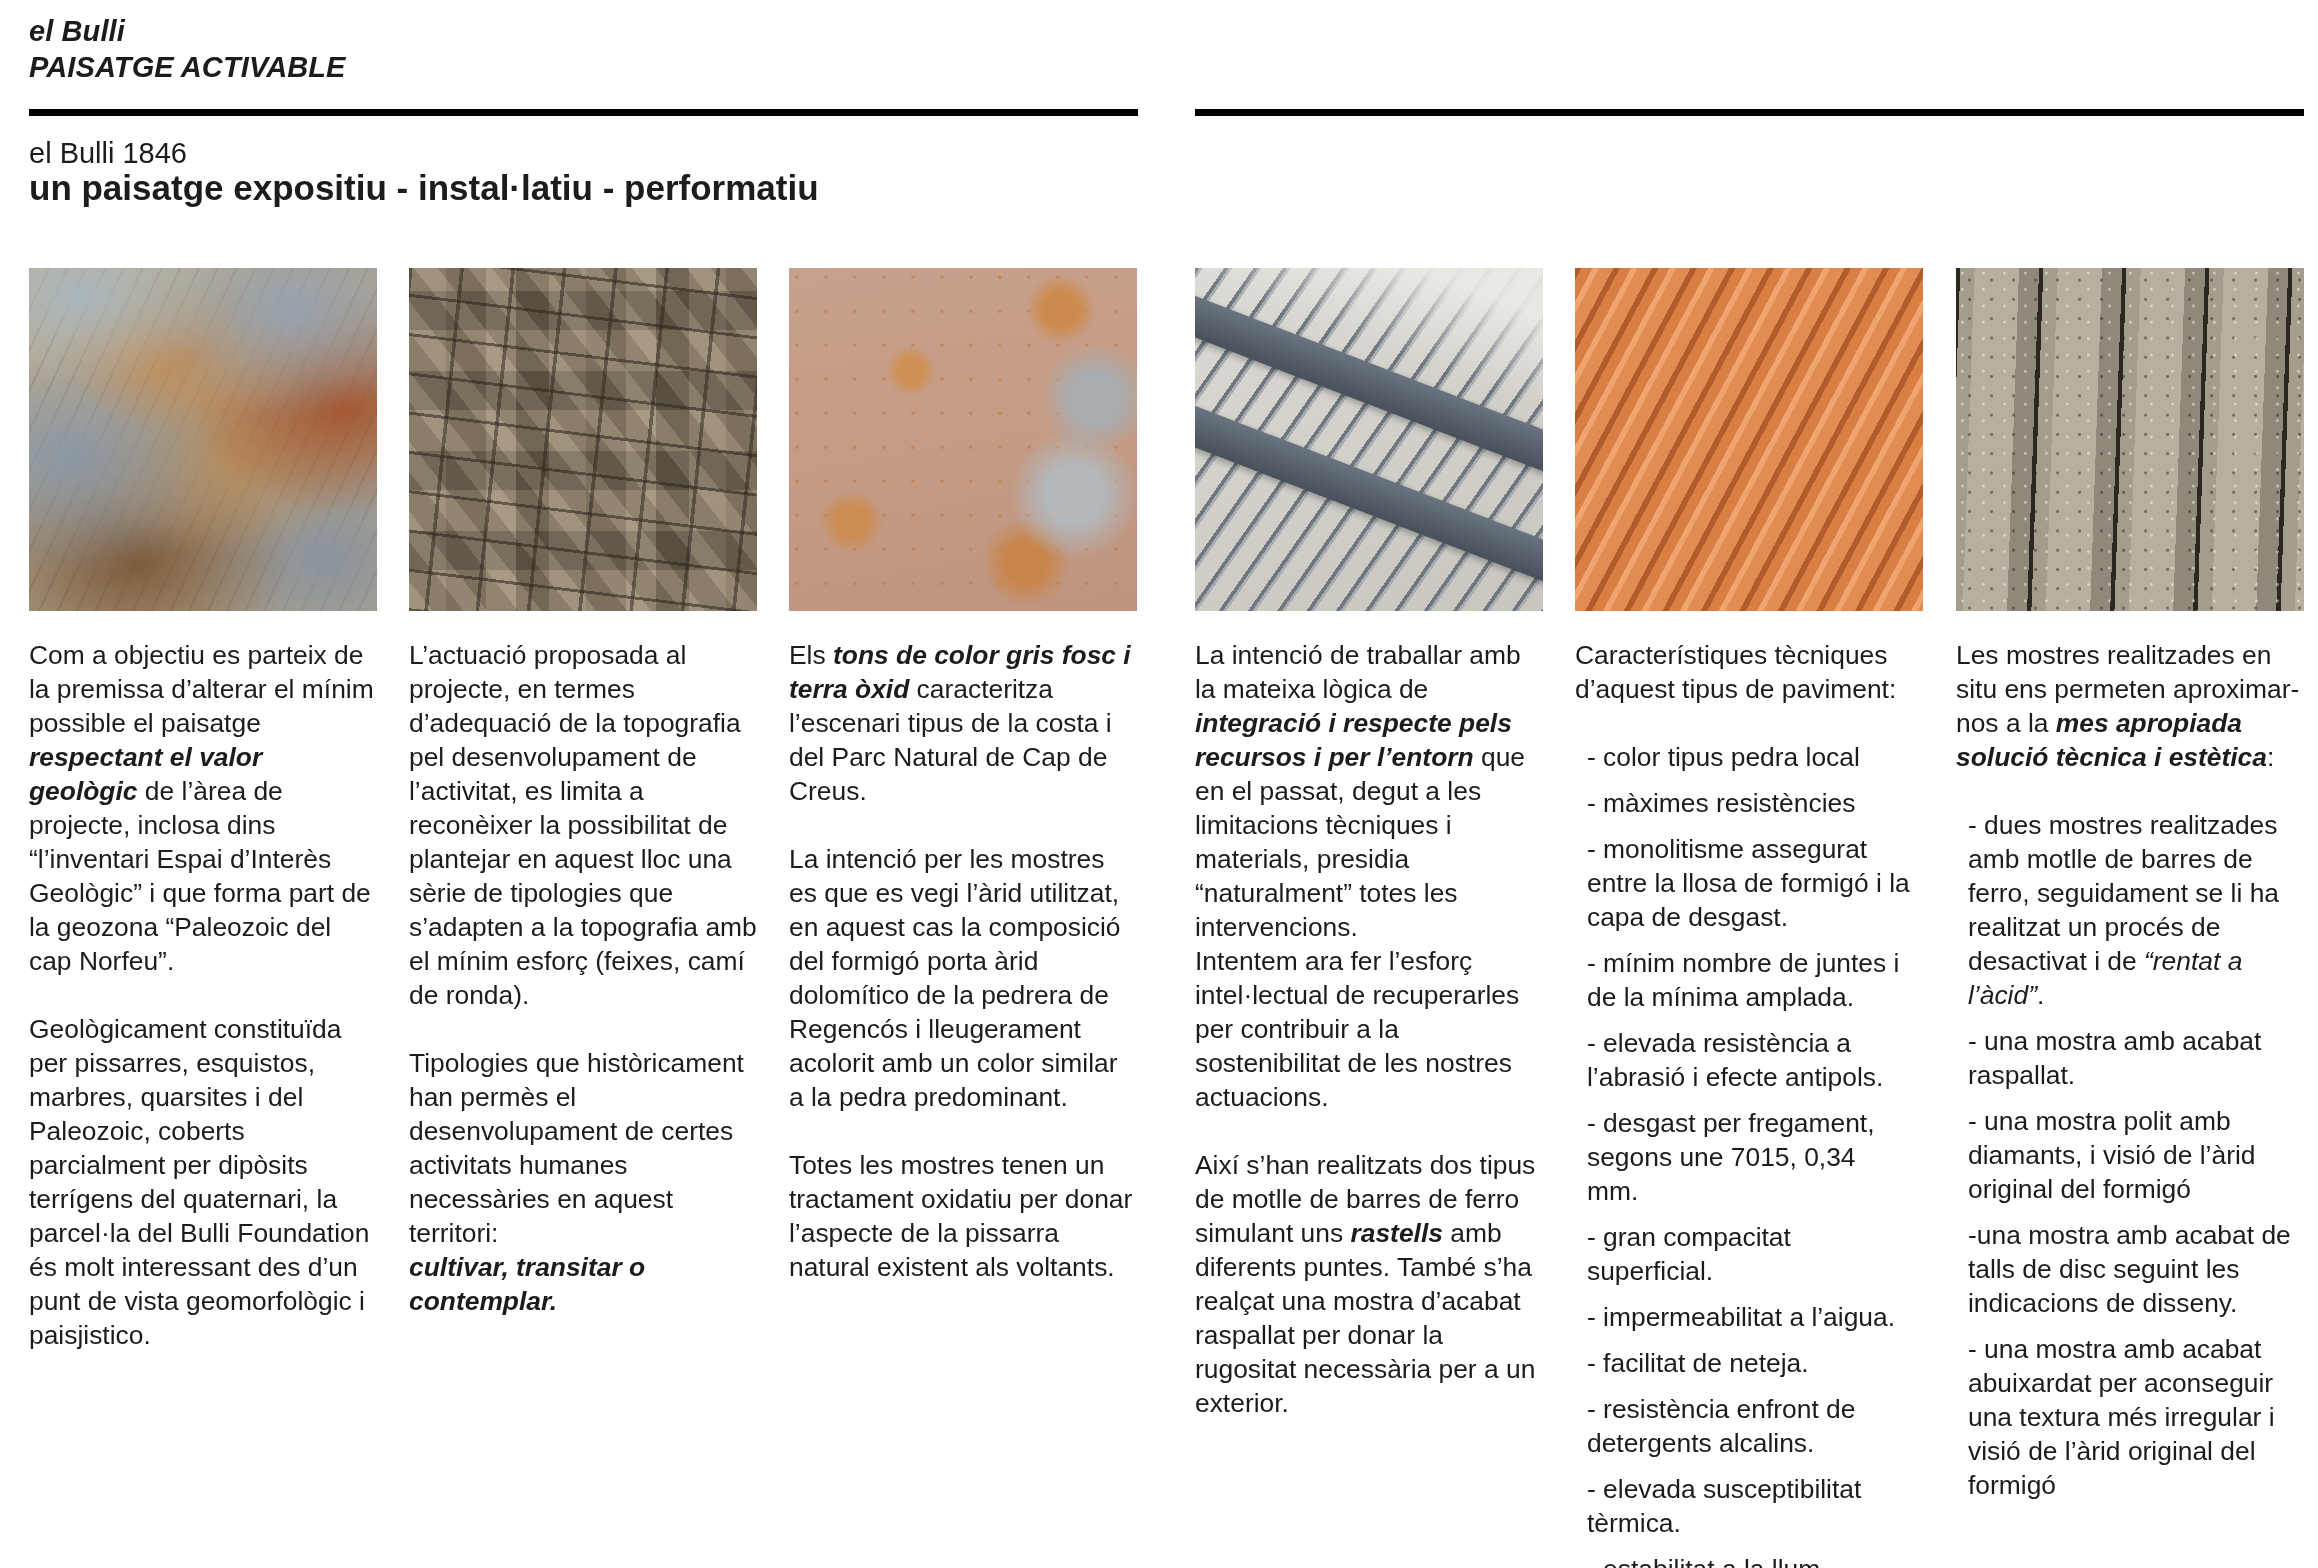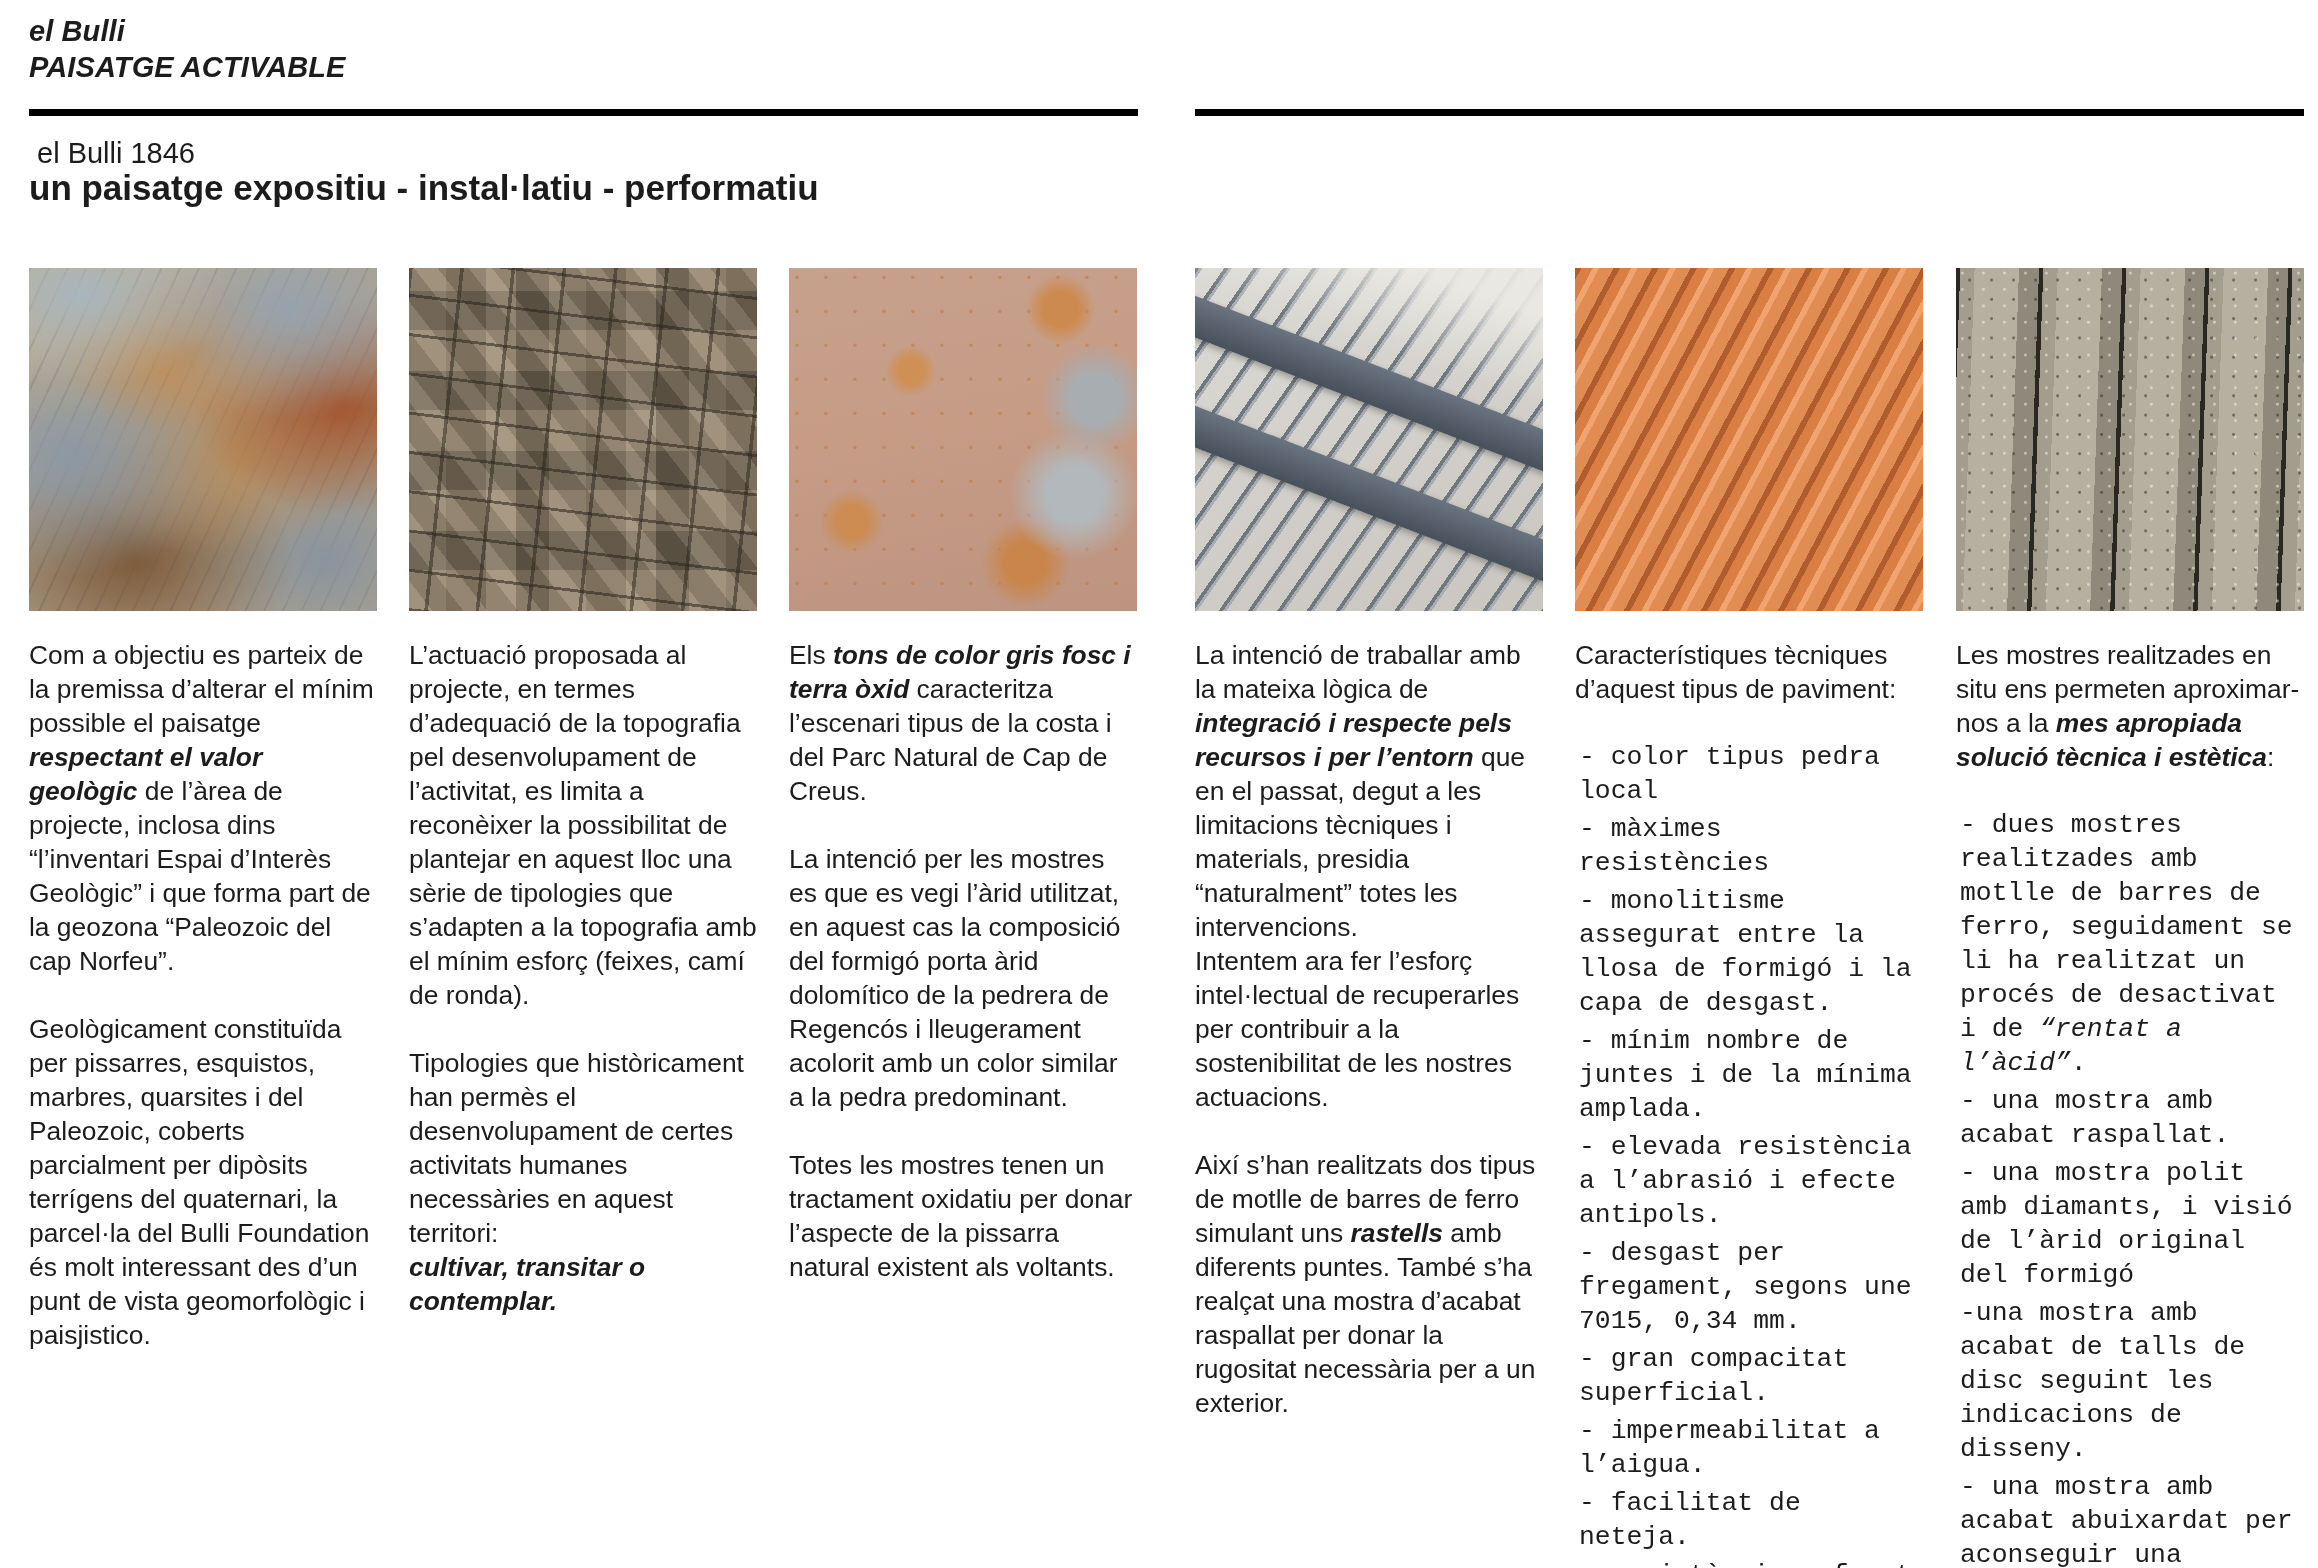--- a/index.html
+++ b/index.html
@@ -6,21 +6,21 @@
   body{width:2319px;height:1568px;position:relative;overflow:hidden;
        font-family:"Liberation Sans", sans-serif;color:#1c1c1c;}
   .page{position:absolute;inset:0;padding-left:36px;}
 
   
   .brand{position:absolute;left:29px;top:13px;font-size:29px;line-height:36px;
          font-weight:bold;font-style:italic;letter-spacing:0.1px;}
   .rule{position:absolute;top:109px;height:7.1px;background:#000;}
   .rule-left{left:29px;width:1109px;}
   .rule-right{left:1195px;width:1109px;}
-  .project{position:absolute;left:29px;top:137px;font-size:29px;line-height:33px;font-weight:normal;margin-left:8px;}
+  .project{position:absolute;left:29px;top:137px;font-size:29px;line-height:33px;font-weight:normal;}
   .title{position:absolute;left:29px;top:168px;margin:0;font-size:35px;line-height:40px;font-weight:bold;}
 
   
   figure.photo{position:absolute;top:268px;width:348px;height:343px;margin:0;overflow:hidden;}
   .pos1{left:29px;} .pos2{left:409px;} .pos3{left:789px;}
   .pos4{left:1195px;} .pos5{left:1575px;} .pos6{left:1956px;}
 
   .ph1{background:
     radial-gradient(ellipse 214px 129px at 15% 8%, #a9b6bc 0%, rgba(169,182,188,0) 70%),
     radial-gradient(ellipse 229px 157px at 75% 12%, #97a2ad 0%, rgba(151,162,173,0) 70%),
@@ -65,21 +65,21 @@
 
   .ph6{background:
     radial-gradient(circle 1.4px at 6.4px 5px, rgba(255,255,255,.45) 0 1.1px, rgba(0,0,0,0) 1.8px) 0 0/21px 16.4px,
     radial-gradient(circle 1.4px at 13.6px 12px, rgba(40,36,28,.5) 0 1.1px, rgba(0,0,0,0) 1.8px) 0 0/22px 19.3px,
     repeating-linear-gradient(92deg, #2b2721 0 4.3px, #a29d8d 4.3px 18.6px, #b5b0a0 18.6px 63px, #8e897a 63px 83px),
     linear-gradient(#9d9889,#9d9889);}
 
   
   section.col{position:absolute;top:638px;width:348px;font-size:26.4px;line-height:34px;}
   .col p{margin:0 0 34px 0;}
-  .col p.tight{margin:4px;font-family:Liberation Mono, monospace;}
+  .col p.tight{margin:12px;}
   .b{font-weight:bold;font-style:italic;}
   .i{font-style:italic;}
 </style>
 </head>
 <body>
 
 <div class="page">
 
   <div class="brand">
     <div>el Bulli</div>

